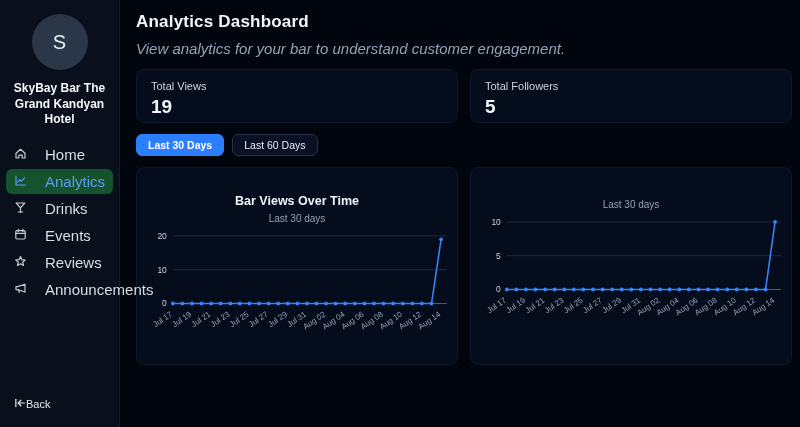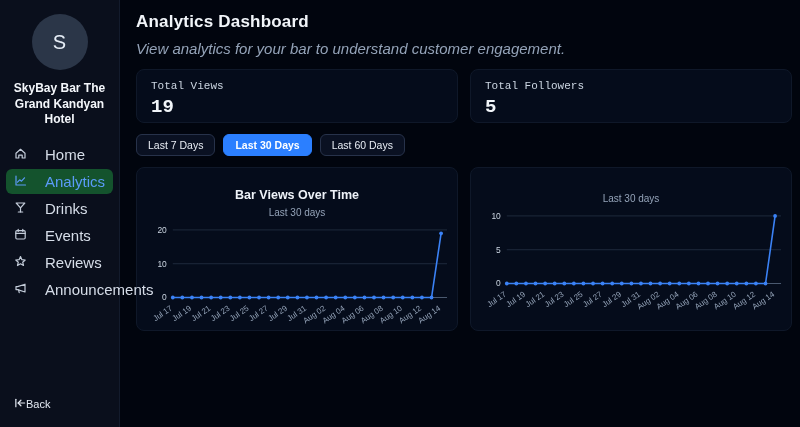--- a/index.html
+++ b/index.html
@@ -22,34 +22,34 @@
   .nav-item.active { background:#14532d; color:#5b9bf8;justify-content:center; }
   .back-row { position:absolute; bottom:16px; left:14px; display:flex; align-items:center;
     font-size:11px; color:#e3e9f2; cursor:pointer; }
   .back-row svg { width:12px; height:12px; }
 
   
   .main { flex:1; padding:12px 8px 0 16px; }
   .page-title { font-size:17px; font-weight:bold; letter-spacing:.2px; }
   .page-subtitle { margin-top:8px; font-size:15px; color:#94a3b8;font-style:italic; }
 
-  .stats-row { display:flex; gap:12px; margin-top:12px; width:656px;font-family:Liberation Mono, monospace; }
+  .stats-row { display:flex; gap:12px; margin-top:12px; width:656px; }
   .stat-card { flex:1; background:#050c1b; border:1px solid #0f1829; border-radius:8px;
     padding:10px 14px 12px 14px; height:54px; }
   .stat-label { font-size:11px; color:#cbd5e1; }
   .stat-value { font-size:19px; font-weight:bold; margin-top:4px; }
 
   .filters-row { display:flex; gap:8px; margin-top:11px; }
   .filter-btn { font-size:10.5px; color:#e8edf4; background:#0a1122; border:1px solid #27324a;
     border-radius:6px; padding:4px 11px; cursor:pointer; font-family:inherit; }
   .filter-btn.active { background:#2b7fff; border-color:#2b7fff; color:#ffffff; font-weight:bold; }
 
   .charts-row { display:flex; gap:12px; margin-top:11px; width:656px; }
   .chart-card { flex:1; background:#050c1b; border:1px solid #0f1829; border-radius:8px;
-    height:164px; padding-top:20px; }
+    height:198px; padding-top:26px; }
   .chart-title { text-align:center; font-size:12.5px; font-weight:bold; color:#eef2f8; }
   .chart-subtitle { text-align:center; font-size:10px; color:#94a3b8; margin-top:5px; }
   .chart-svg-wrap { margin-top:2px; }
   .chart-svg-wrap svg { display:block; width:100%; }
 </style>
 </head>
 <body>
 
 <div class="app">
 
@@ -122,21 +122,20 @@
         <div class="stat-label">Total Views</div>
         <div class="stat-value">19</div>
       </div>
       <div class="stat-card">
         <div class="stat-label">Total Followers</div>
         <div class="stat-value">5</div>
       </div>
     </div>
 
     <div class="filters-row">
-        <button class="filter-btn">Last 7 Days</button>
         <button class="filter-btn active">Last 30 Days</button>
         <button class="filter-btn">Last 60 Days</button>
       </div>
 
     <div class="charts-row">
       <div class="chart-card">
         <div class="chart-title">Bar Views Over Time</div>
         <div class="chart-subtitle">Last 30 days</div>
         <div class="chart-svg-wrap">
             <svg viewBox="0 0 322 146">

